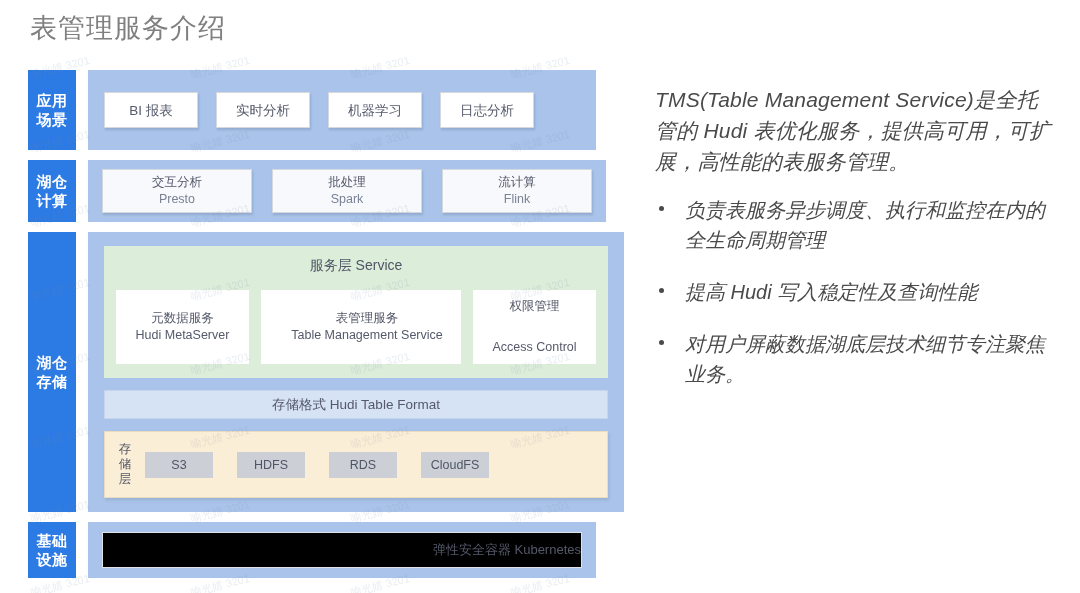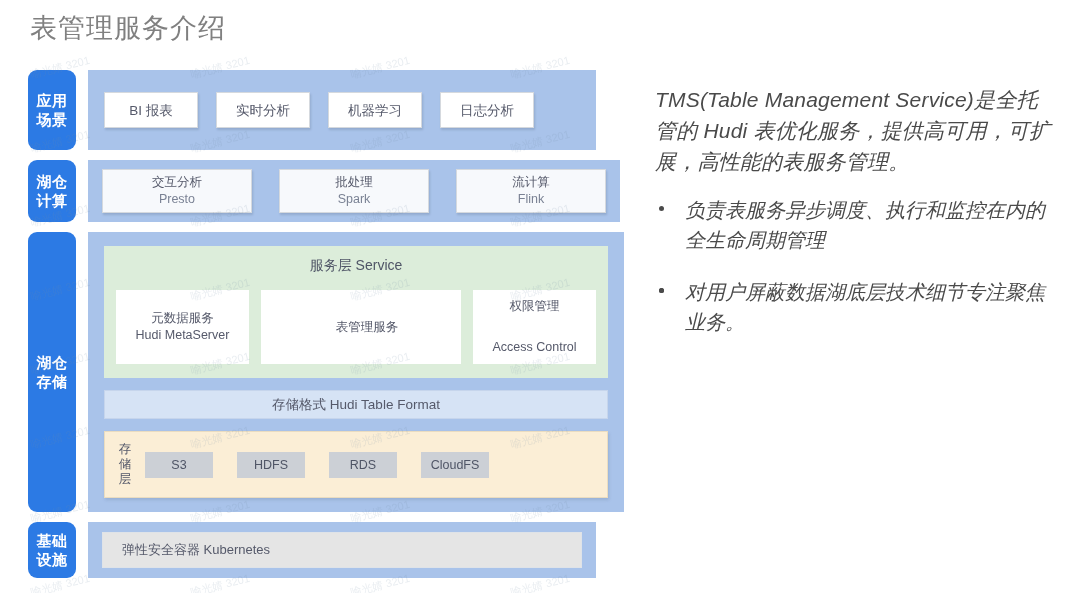--- a/index.html
+++ b/index.html
@@ -19,42 +19,42 @@
 
   
   .diagram{
     position:absolute;left:28px;top:70px;width:568px;height:508px;
   }
   .band{display:flex;align-items:stretch;position:absolute;left:0;}
   .band-label{
     width:48px;background:#2c7ae4;color:#ffffff;
     font-size:15px;font-weight:700;line-height:19px;
     display:flex;flex-direction:column;align-items:center;justify-content:center;
-    text-align:center;flex:0 0 48px;letter-spacing:.5px;border-radius:9px;
+    text-align:center;flex:0 0 48px;letter-spacing:.5px;
   }
   .band-body{
     flex:1;background:#a9c3ea;margin-left:12px;
     position:relative;display:flex;align-items:center;
   }
 
   
   .row1{top:0;width:568px;height:80px;}
   .row1 .band-body{justify-content:flex-start;padding:0 16px;gap:18px;}
   .chip{
     background:#ffffff;border:1px solid #d5d9de;
     box-shadow:1px 2px 2px rgba(90,110,140,.28);
     font-size:13.5px;color:#55596a;
     display:flex;flex-direction:column;align-items:center;justify-content:center;
     text-align:center;line-height:17px;
   }
   .chip-app{width:92px;height:34px;}
 
   
   .row2{top:90px;width:568px;height:62px;}
-  .row2 .band-body{justify-content:flex-start;padding:0 14px;gap:27px;}
+  .row2 .band-body{justify-content:flex-start;padding:0 14px;gap:20px;}
   .chip-compute{
     width:148px;height:42px;background:#f7f9fc;
   }
   .chip-compute .cn{font-size:12.5px;color:#55596a;}
   .chip-compute .en{font-size:12.5px;color:#7a8294;}
 
   
   .row3{top:162px;width:568px;height:280px;}
   .row3 .band-body{flex-direction:column;justify-content:flex-start;padding:14px 16px;gap:12px;}
 
@@ -97,23 +97,23 @@
   .stor-box{
     background:#ccd0d6;width:68px;height:26px;
     display:flex;align-items:center;justify-content:center;
     font-size:12.5px;color:#4f5566;
   }
 
   
   .row4{top:452px;width:568px;height:56px;}
   .row4 .band-body{justify-content:center;padding:0 14px;}
   .infra-bar{
-    width:100%;height:34px;background:#e5e5e5;border:1px solid #dfe3e8;
-    display:flex;align-items:center;justify-content:flex-start;
-    font-size:13px;color:#55596a;padding-left:19px;
+    width:100%;height:34px;background:#000000;border:1px solid #dfe3e8;
+    display:flex;align-items:center;justify-content:flex-end;
+    font-size:13px;color:#55596a;
   }
 
   
   .right-col{
     position:absolute;left:655px;top:84px;width:400px;
     color:#4a4a4a;
     font-style:italic;
   }
   .lead{
     font-size:21px;line-height:31px;letter-spacing:.2px;
@@ -194,20 +194,21 @@
 
       <div class="svc-layer">
         <div class="svc-title">服务层 Service</div>
         <div class="svc-boxes">
           <div class="svc-box meta">
             <span class="cn">元数据服务</span>
             <span class="en">Hudi MetaServer</span>
           </div>
           <div class="svc-box tms">
             <span class="cn">表管理服务</span>
+            <span class="en">Table Management Service</span>
           </div>
           <div class="svc-box acl">
             <span class="cn">权限管理</span>
             <span class="en">Access Control</span>
           </div>
         </div>
       </div>
 
       <div class="fmt-bar">
         <span>存储格式  Hudi Table Format</span>
@@ -254,20 +255,21 @@
 
 <div class="right-col">
   <p class="lead">TMS(Table Management Service)是全托管的 Hudi 表优化服务，提供高可用，可扩展，高性能的表服务管理。</p>
   <ul class="bullets">
     <li class="bullet">
       <span class="dot"></span>
       <span>负责表服务异步调度、执行和监控在内的全生命周期管理</span>
     </li>
     <li class="bullet">
       <span class="dot"></span>
+      <span>提高 Hudi 写入稳定性及查询性能</span>
     </li>
     <li class="bullet">
       <span class="dot"></span>
       <span>对用户屏蔽数据湖底层技术细节专注聚焦业务。</span>
     </li>
   </ul>
 </div>
 
 <div id="wm-layer">
     <div class="wm" style="left: 30px; top: 60px;">喻光婧 3201</div>

